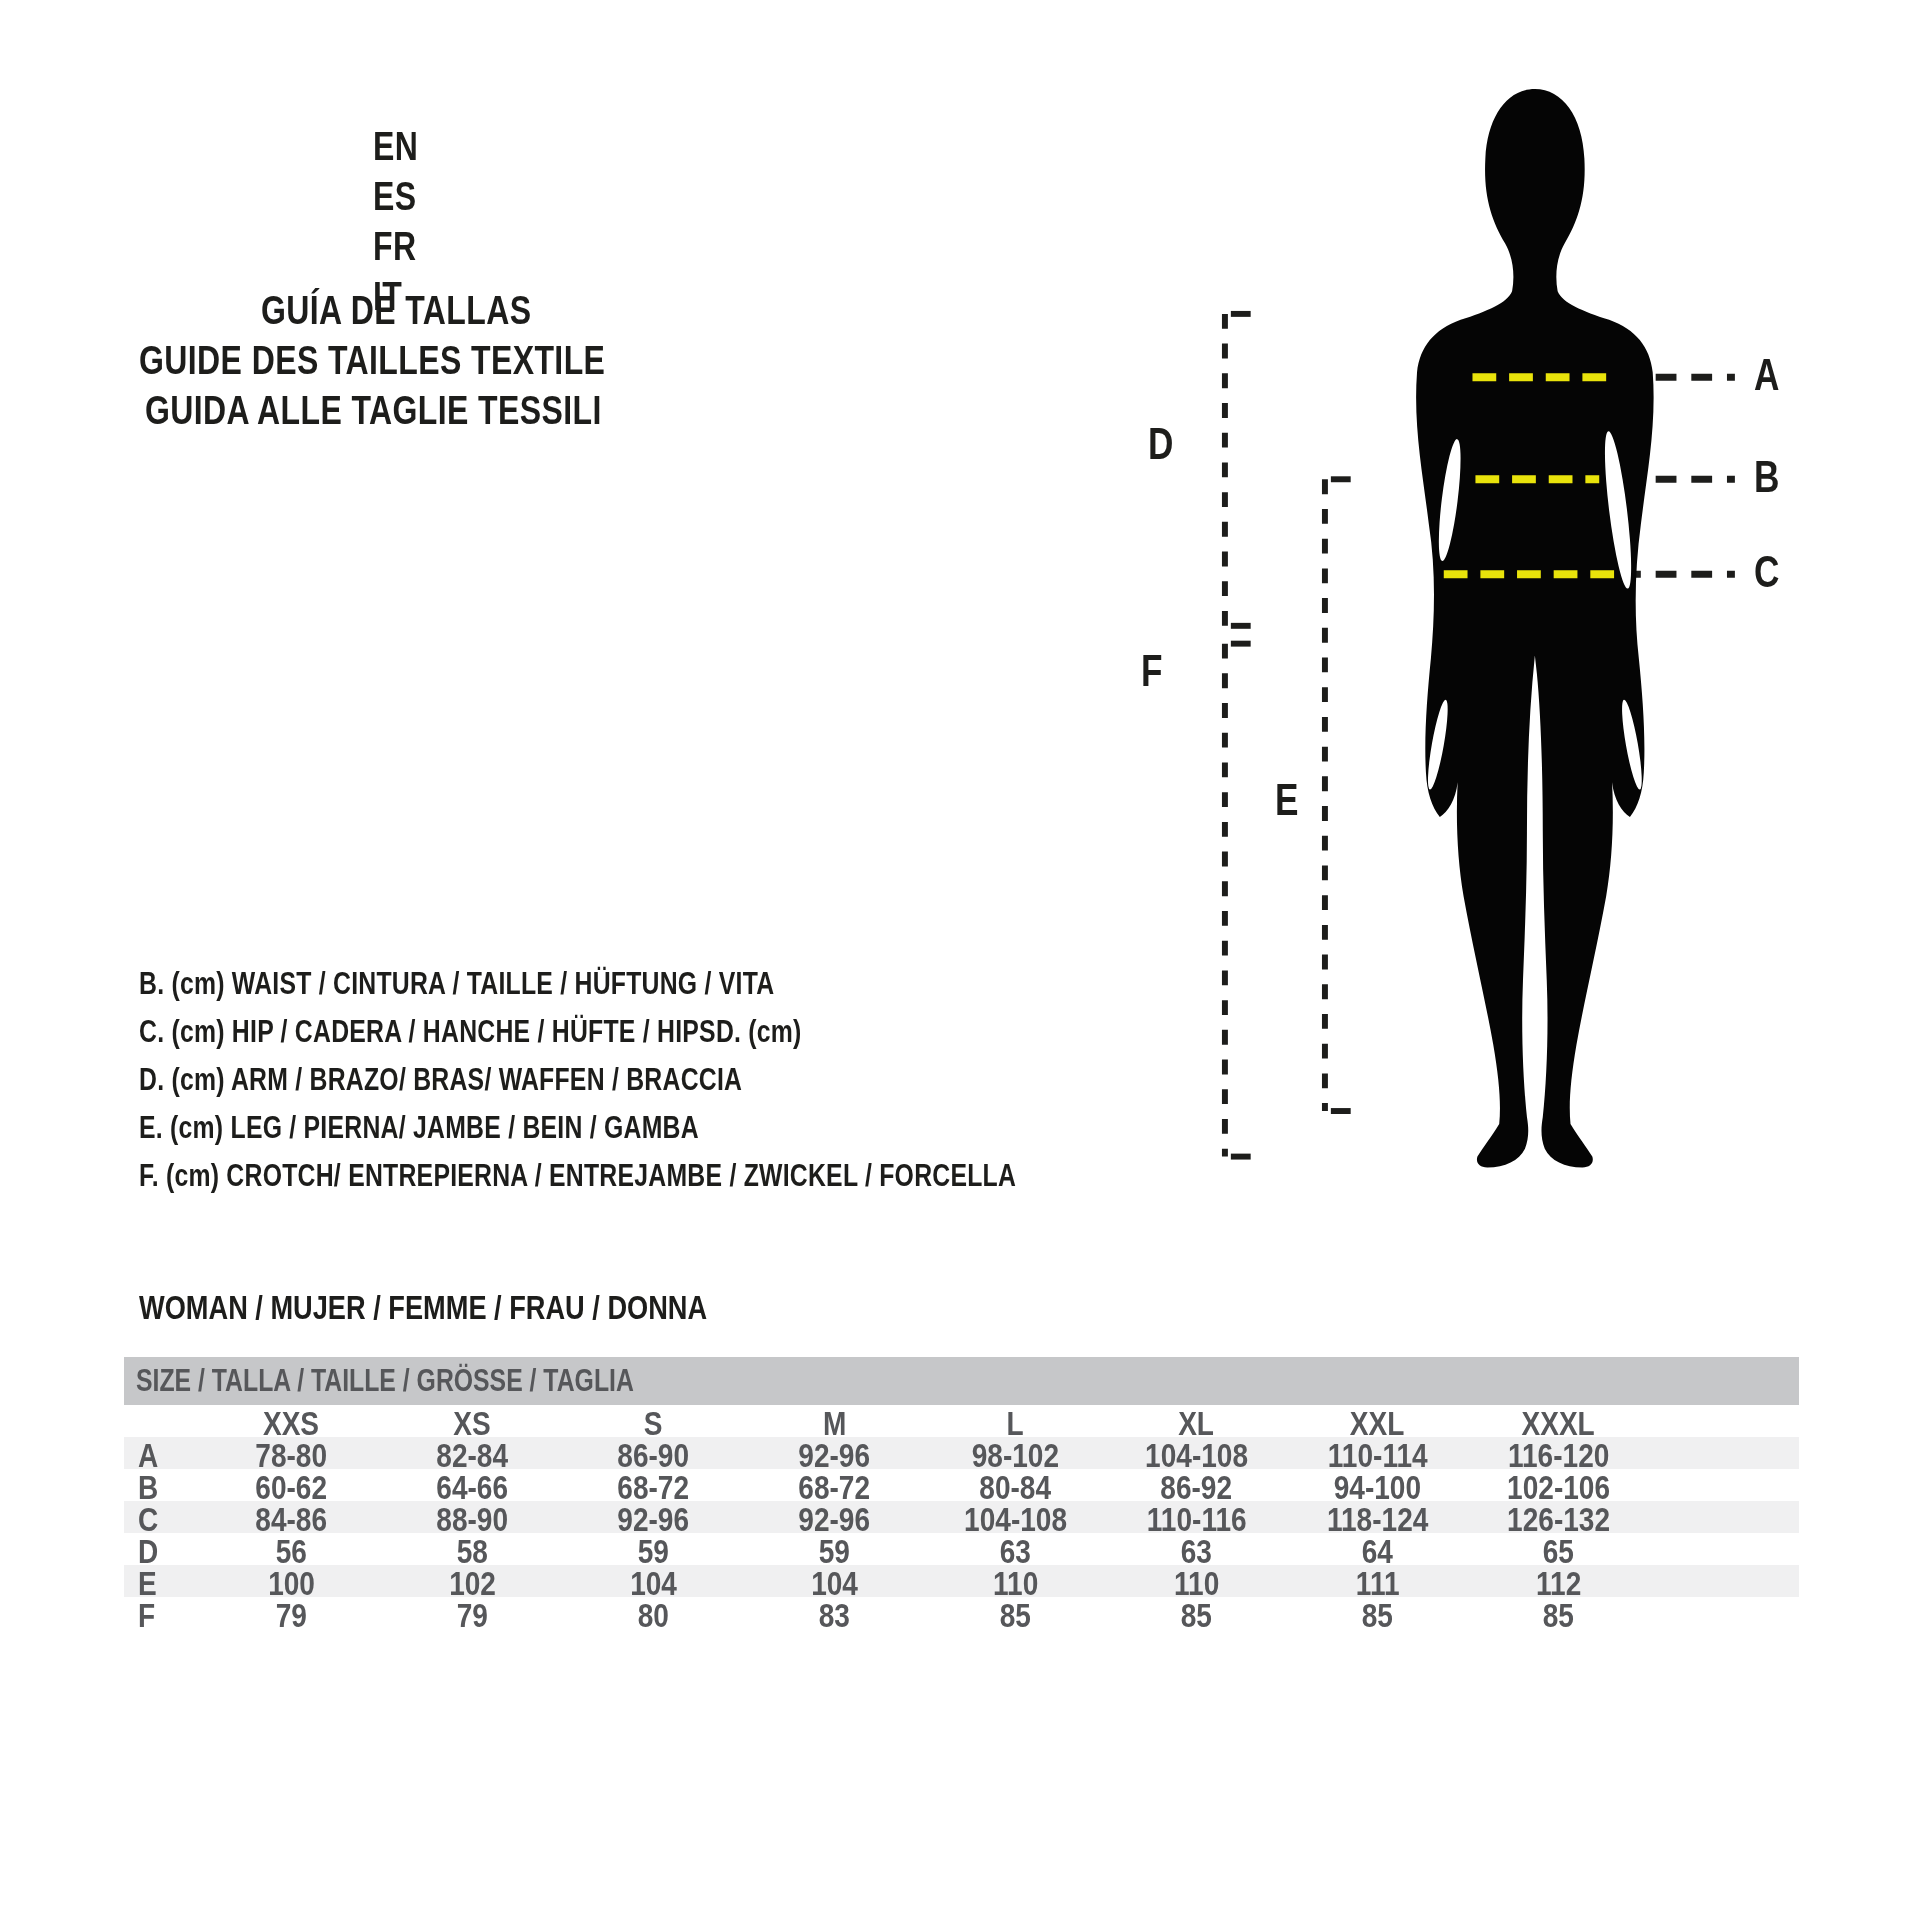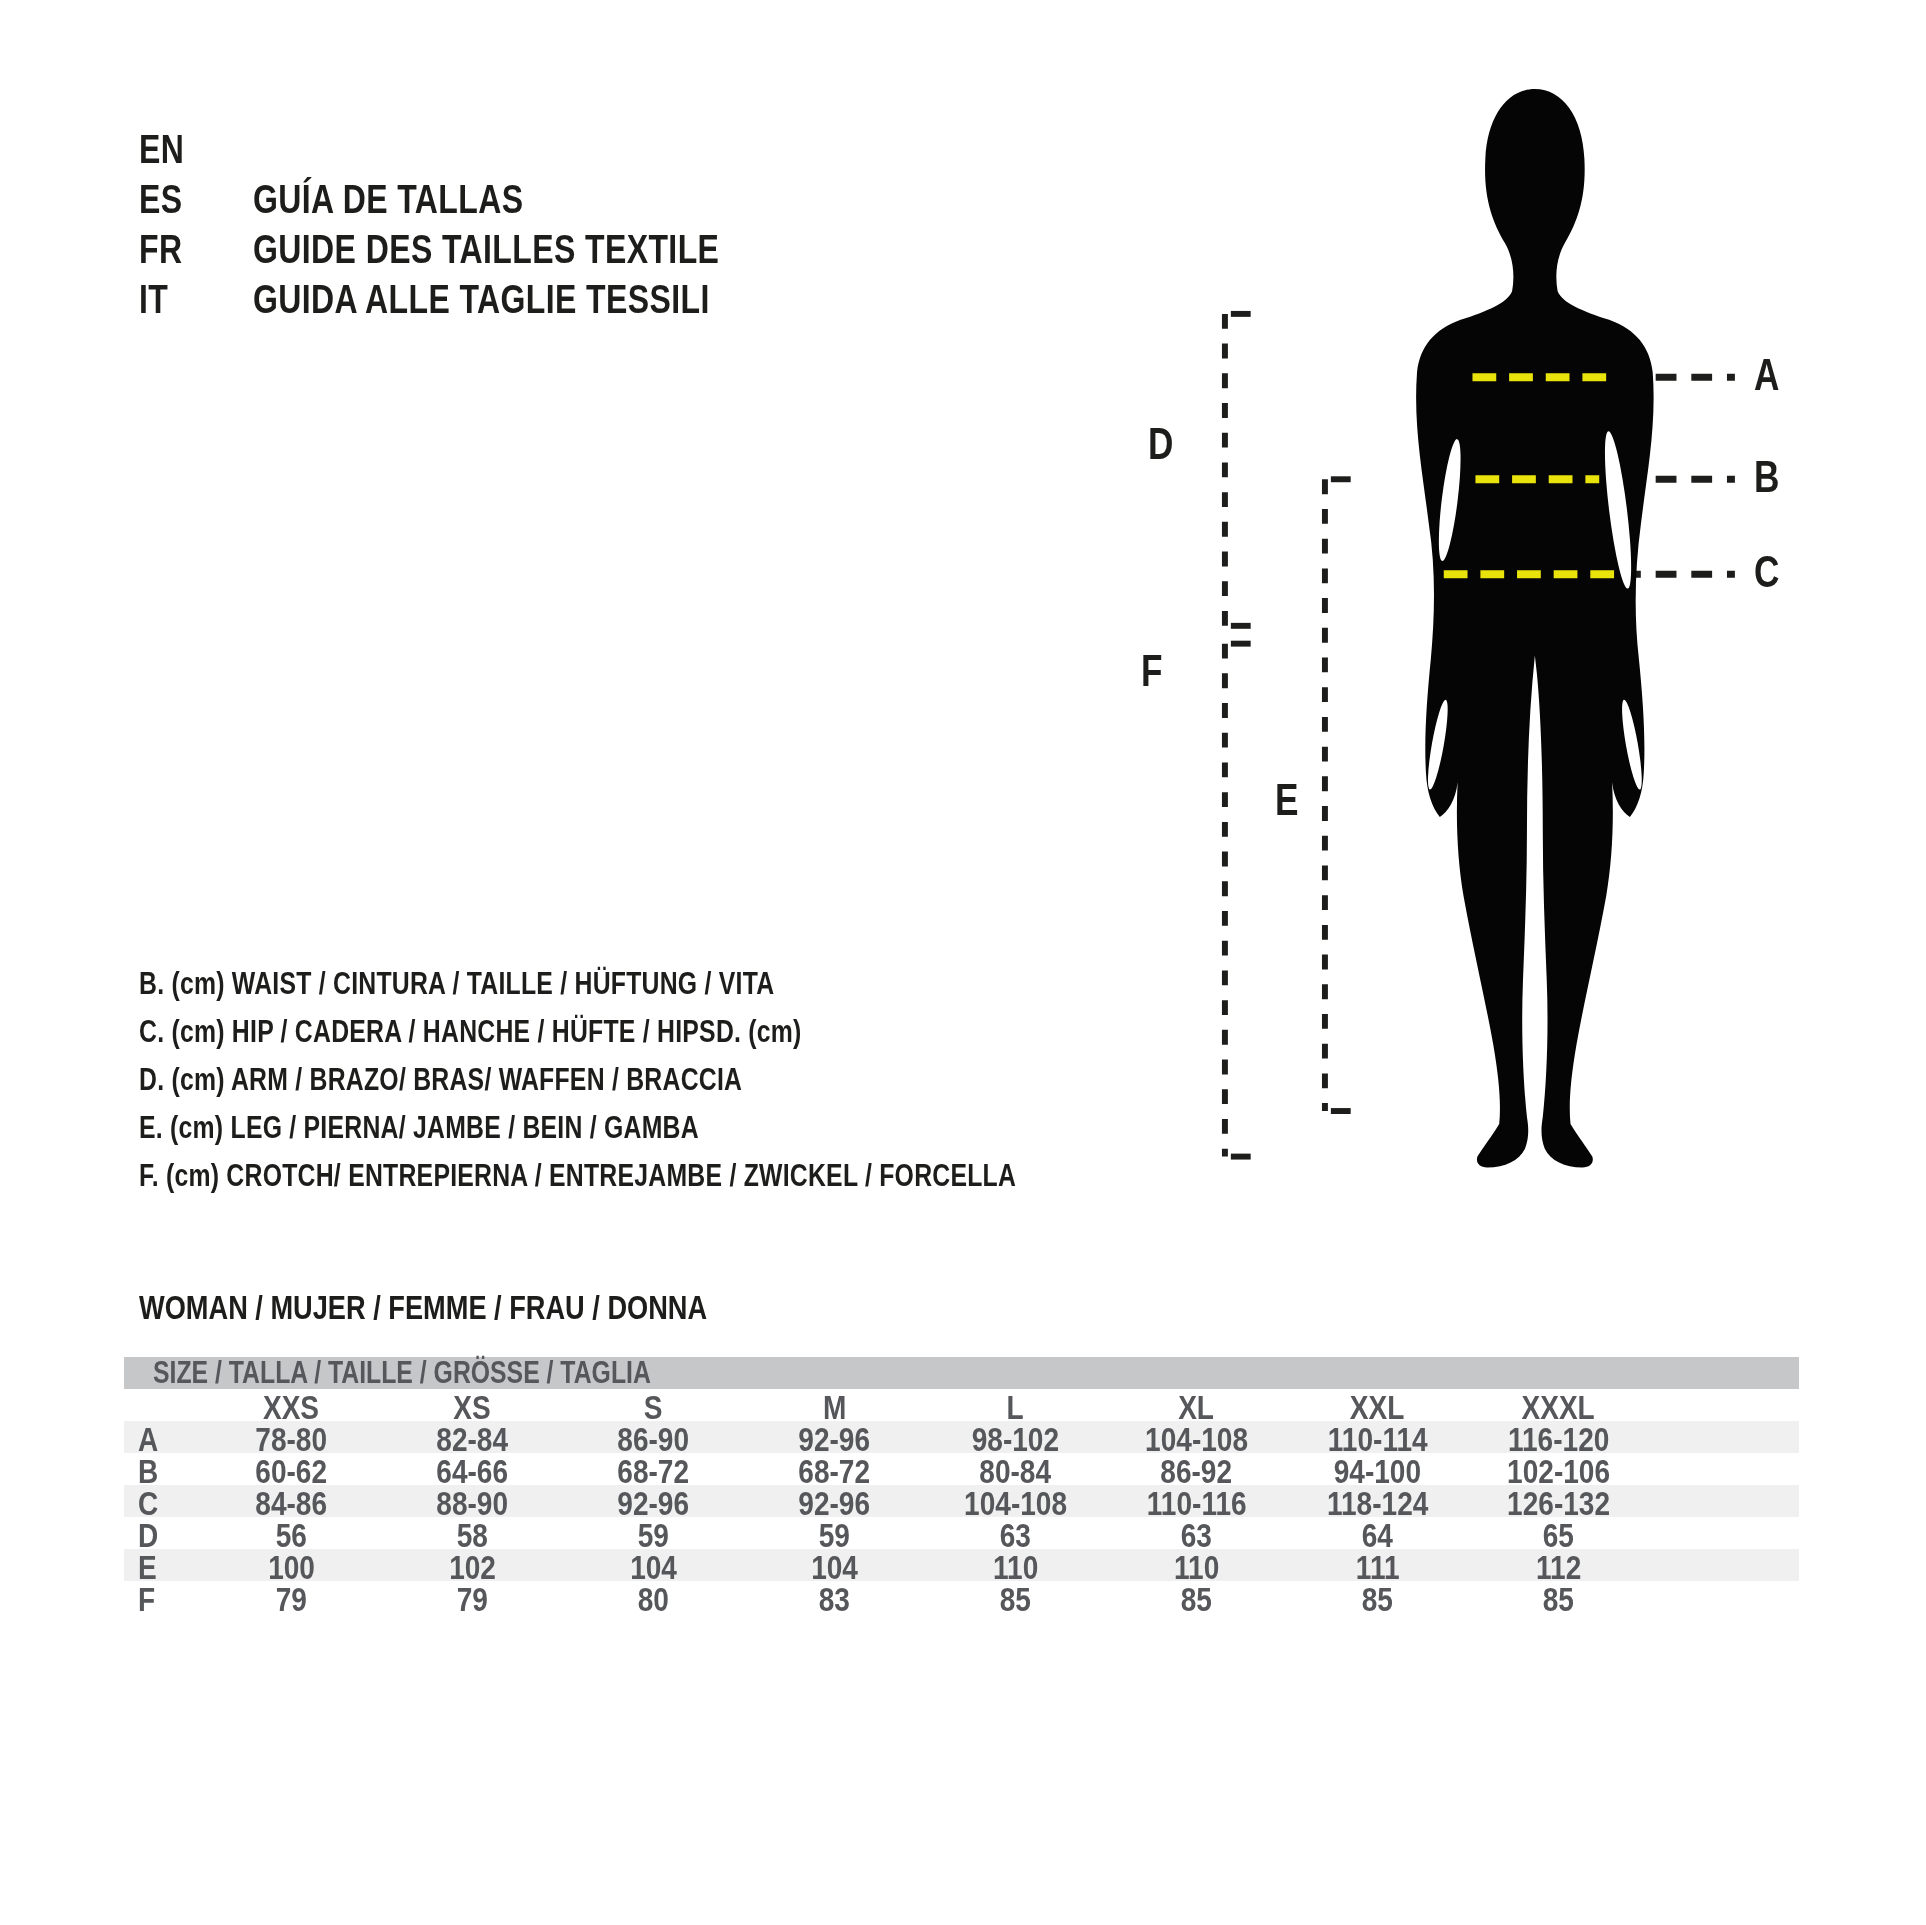--- a/index.html
+++ b/index.html
@@ -4,21 +4,21 @@
 <style>
   html,body { margin:0; padding:0; background:#ffffff; }
   #page {
     position:relative; width:1927px; height:1926px; background:#ffffff;
     font-family:"Liberation Sans", sans-serif; overflow:hidden;
   }
   .cond { display:inline-block; transform:scaleX(0.8); transform-origin:0 50%; white-space:nowrap; }
 
   
   #language-list { position:absolute; left:139px; top:124px; }
-  .lang-row { display:flex; height:50px; align-items:center; }
+  .lang-row { display:flex; height:50px; align-items:center;flex-direction:column; }
   .lang-code, .lang-title {
     font-size:40px; font-weight:bold; color:#1d1d1b; letter-spacing:0.5px;
   }
   .lang-code { width:114px; flex:0 0 114px; }
 
   
   #measure-list { position:absolute; left:139px; top:960px; }
   .measure-row { height:48px; display:flex; align-items:center; }
   .measure-row span { font-size:31px; font-weight:bold; color:#1d1d1b; letter-spacing:0.3px; }
 
@@ -29,21 +29,21 @@
   
   #figure-svg { position:absolute; left:0; top:0; }
   .fig-label {
     position:absolute; font-size:44px; font-weight:bold; color:#1d1d1b;
     transform:translateY(-54%) scaleX(0.8); transform-origin:0 50%; line-height:1;
   }
 
   
   #size-table { position:absolute; left:124px; top:1357px; width:1675px; }
   #table-header-bar {
-    height:32px; background:#c6c7c9; display:flex; align-items:center; padding-left:29px; box-sizing:border-box;
+    height:48px; background:#c6c7c9; display:flex; align-items:center; padding-left:12px; box-sizing:border-box;
   }
   #table-header-bar span { font-size:31px; font-weight:bold; color:#56575a; }
   .t-row { display:grid; grid-template-columns:77px repeat(8,181px) 1fr; height:32px; align-items:center; }
   .t-row.stripe { background:#f0f0f1; }
   .t-label { padding-left:14px; text-align:left; }
   .t-val { text-align:center; }
   .t-cell-text {
     display:inline-block; transform:scaleX(0.85); font-size:33px; font-weight:bold; color:#56575a; white-space:nowrap;
   }
   .t-label .t-cell-text { transform-origin:0 50%; }

